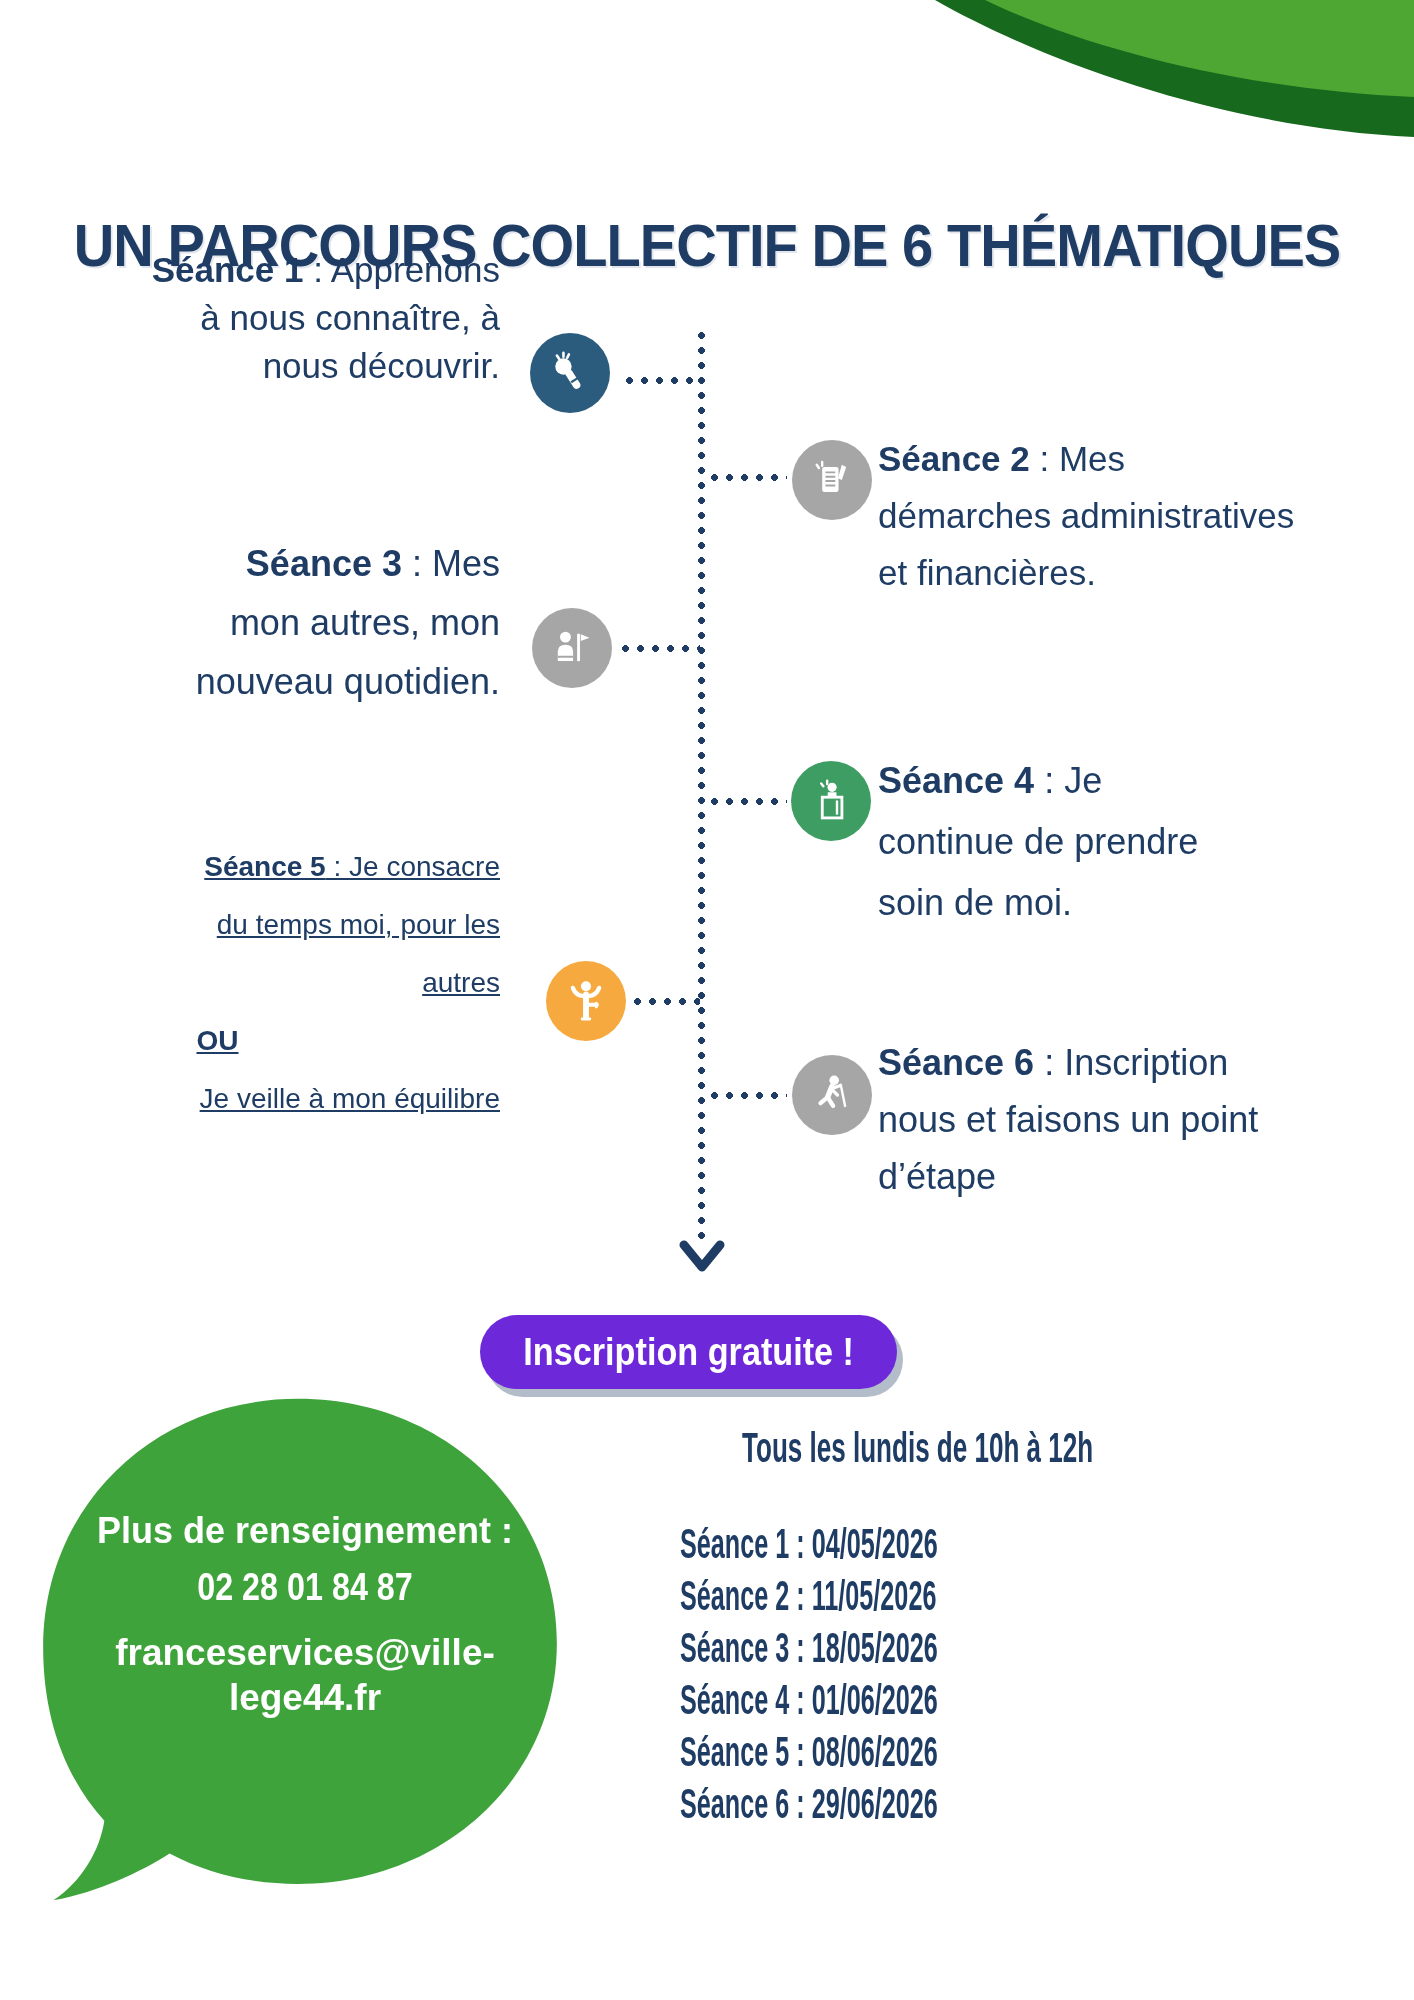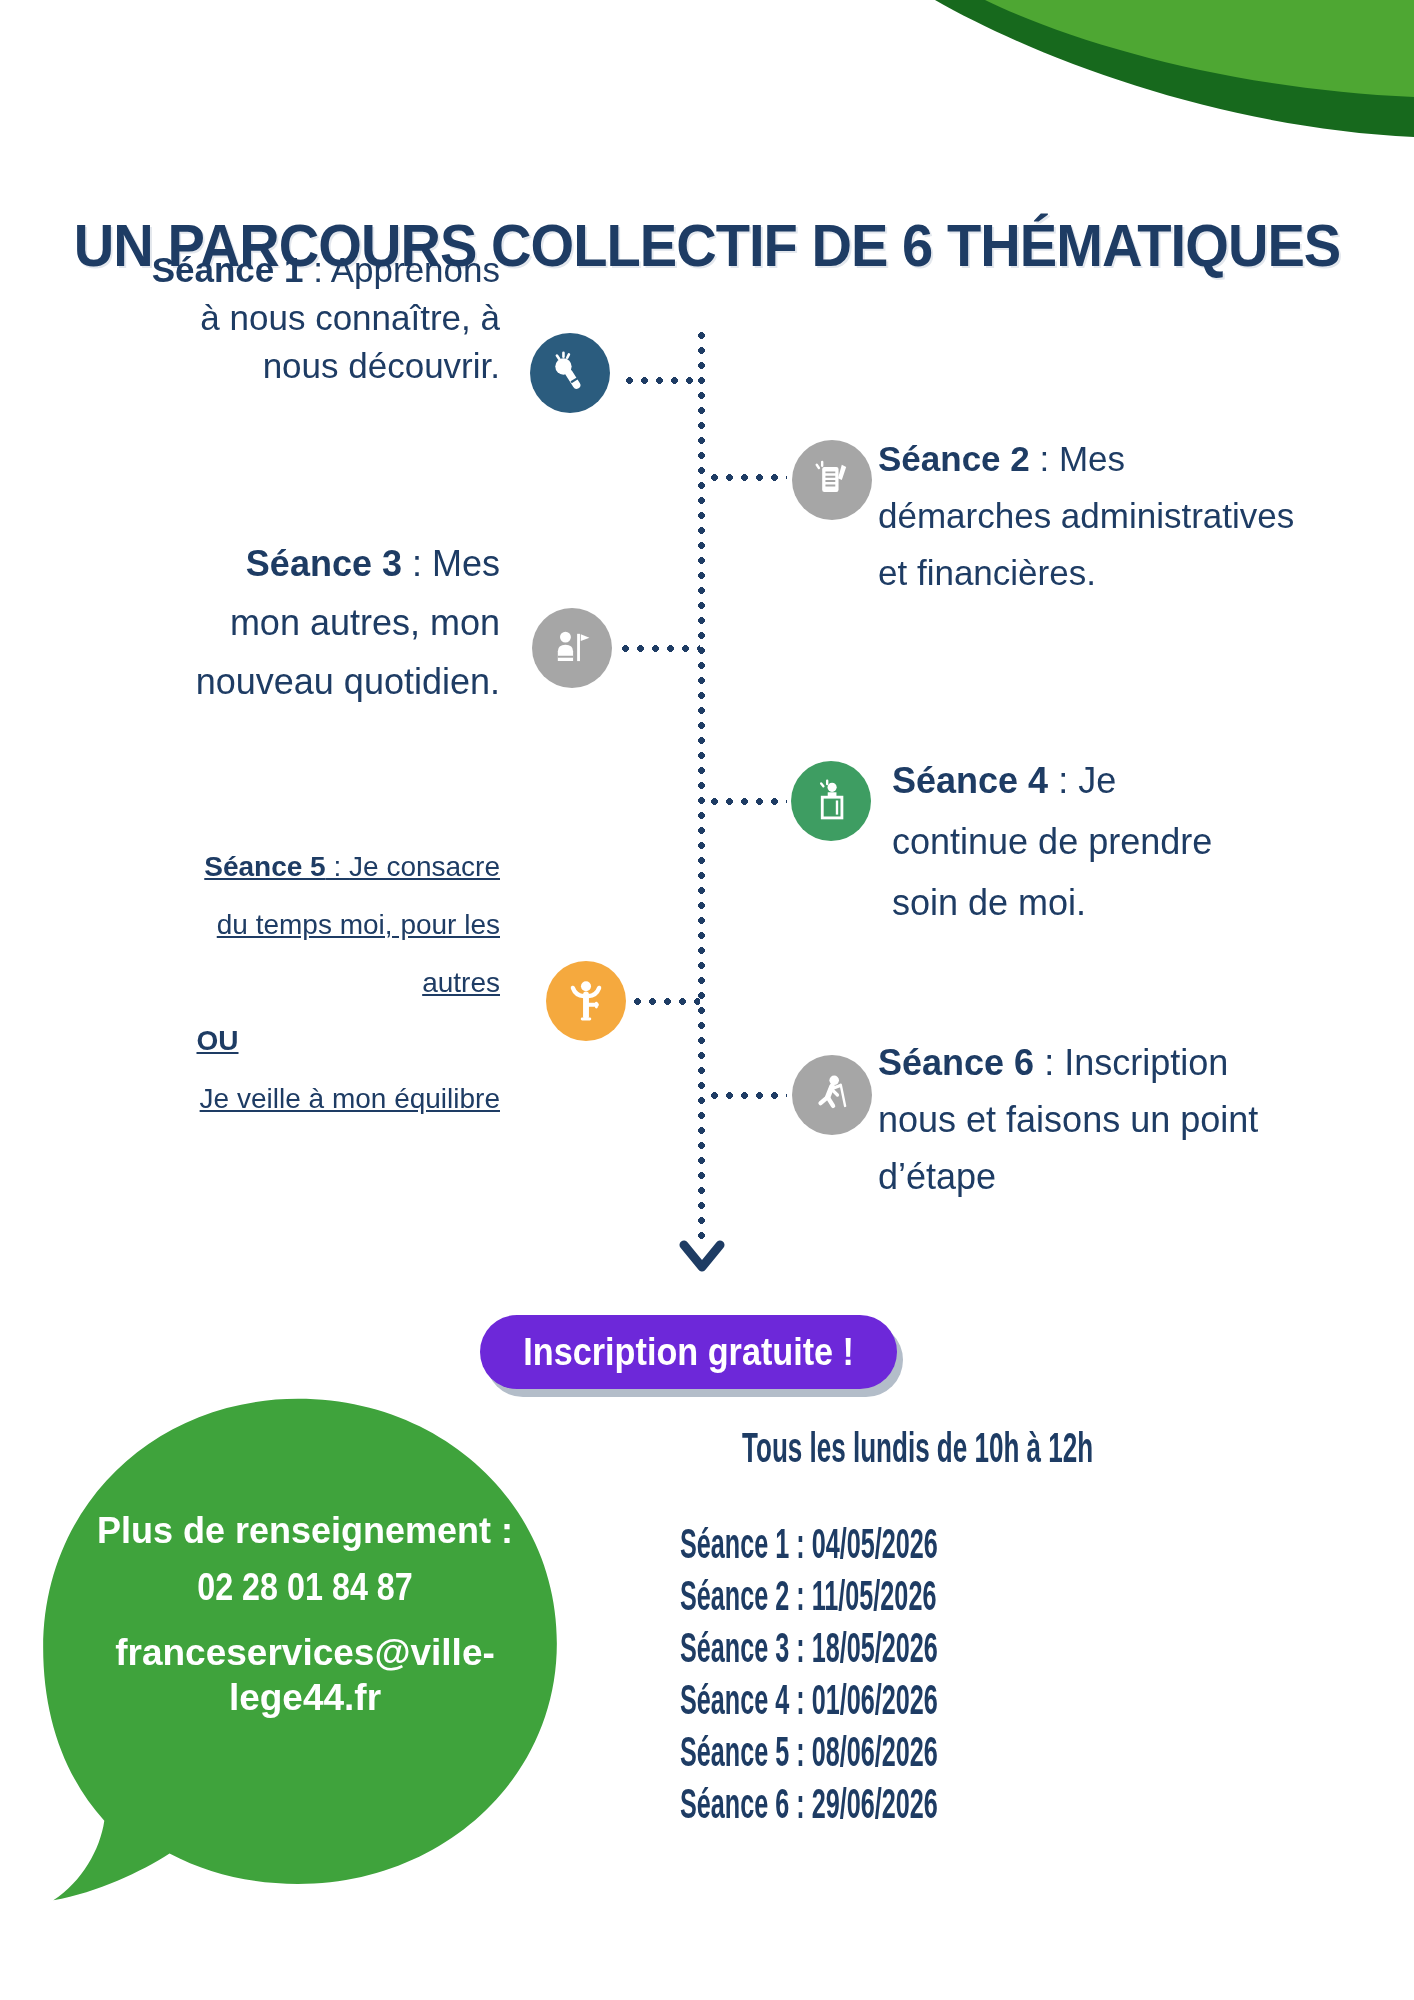--- a/index.html
+++ b/index.html
@@ -52,21 +52,21 @@
   .si6{left:792px;top:1055px;}
   
   .session{position:absolute;font-size:35px;line-height:48px;}
   .session b{font-weight:700;}
   .left-block{text-align:right;}
   .right-block{text-align:left;}
   .line{white-space:nowrap;}
   .s1{left:60px;top:246px;width:440px;}
   .s2{left:878px;top:430px;width:480px;line-height:57px;}
   .s3{left:80px;top:534px;width:420px;line-height:59px;font-size:36px;}
-  .s4{left:878px;top:750px;width:460px;line-height:61px;font-size:36px;margin-left:14px;}
+  .s4{left:878px;top:750px;width:460px;line-height:61px;font-size:36px;}
   .s5{left:55px;top:838px;width:445px;line-height:58px;font-size:28px;text-decoration:underline;}
   .s6{left:878px;top:1034px;width:480px;line-height:57px;font-size:36px;}
   .ou-line{font-weight:700;text-align:center;padding-right:120px;}
   
   .cta{
     position:absolute;left:480px;top:1315px;width:417px;height:74px;
     background:#6d28d9;border-radius:38px;
     box-shadow:6px 8px 0 #b3bdc9;
     display:flex;align-items:center;justify-content:center;
     border:none;cursor:pointer;

